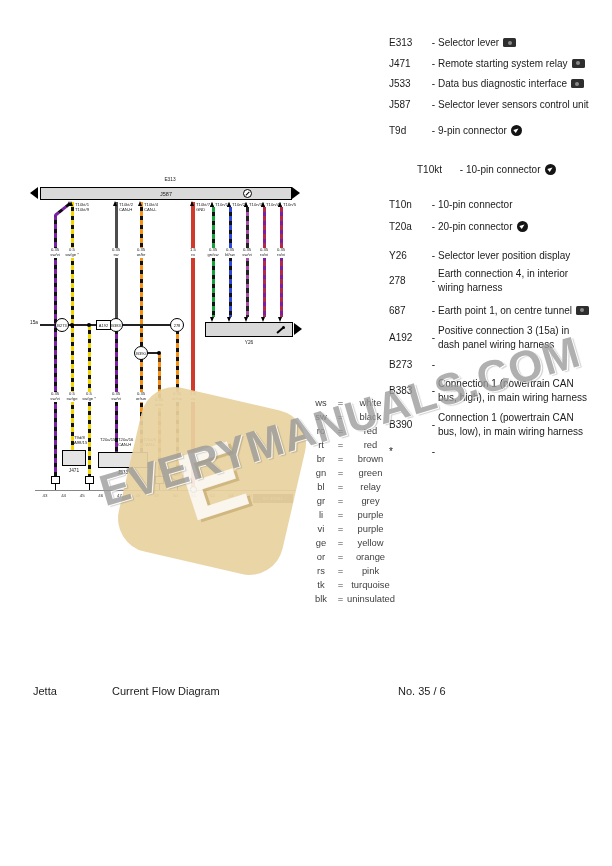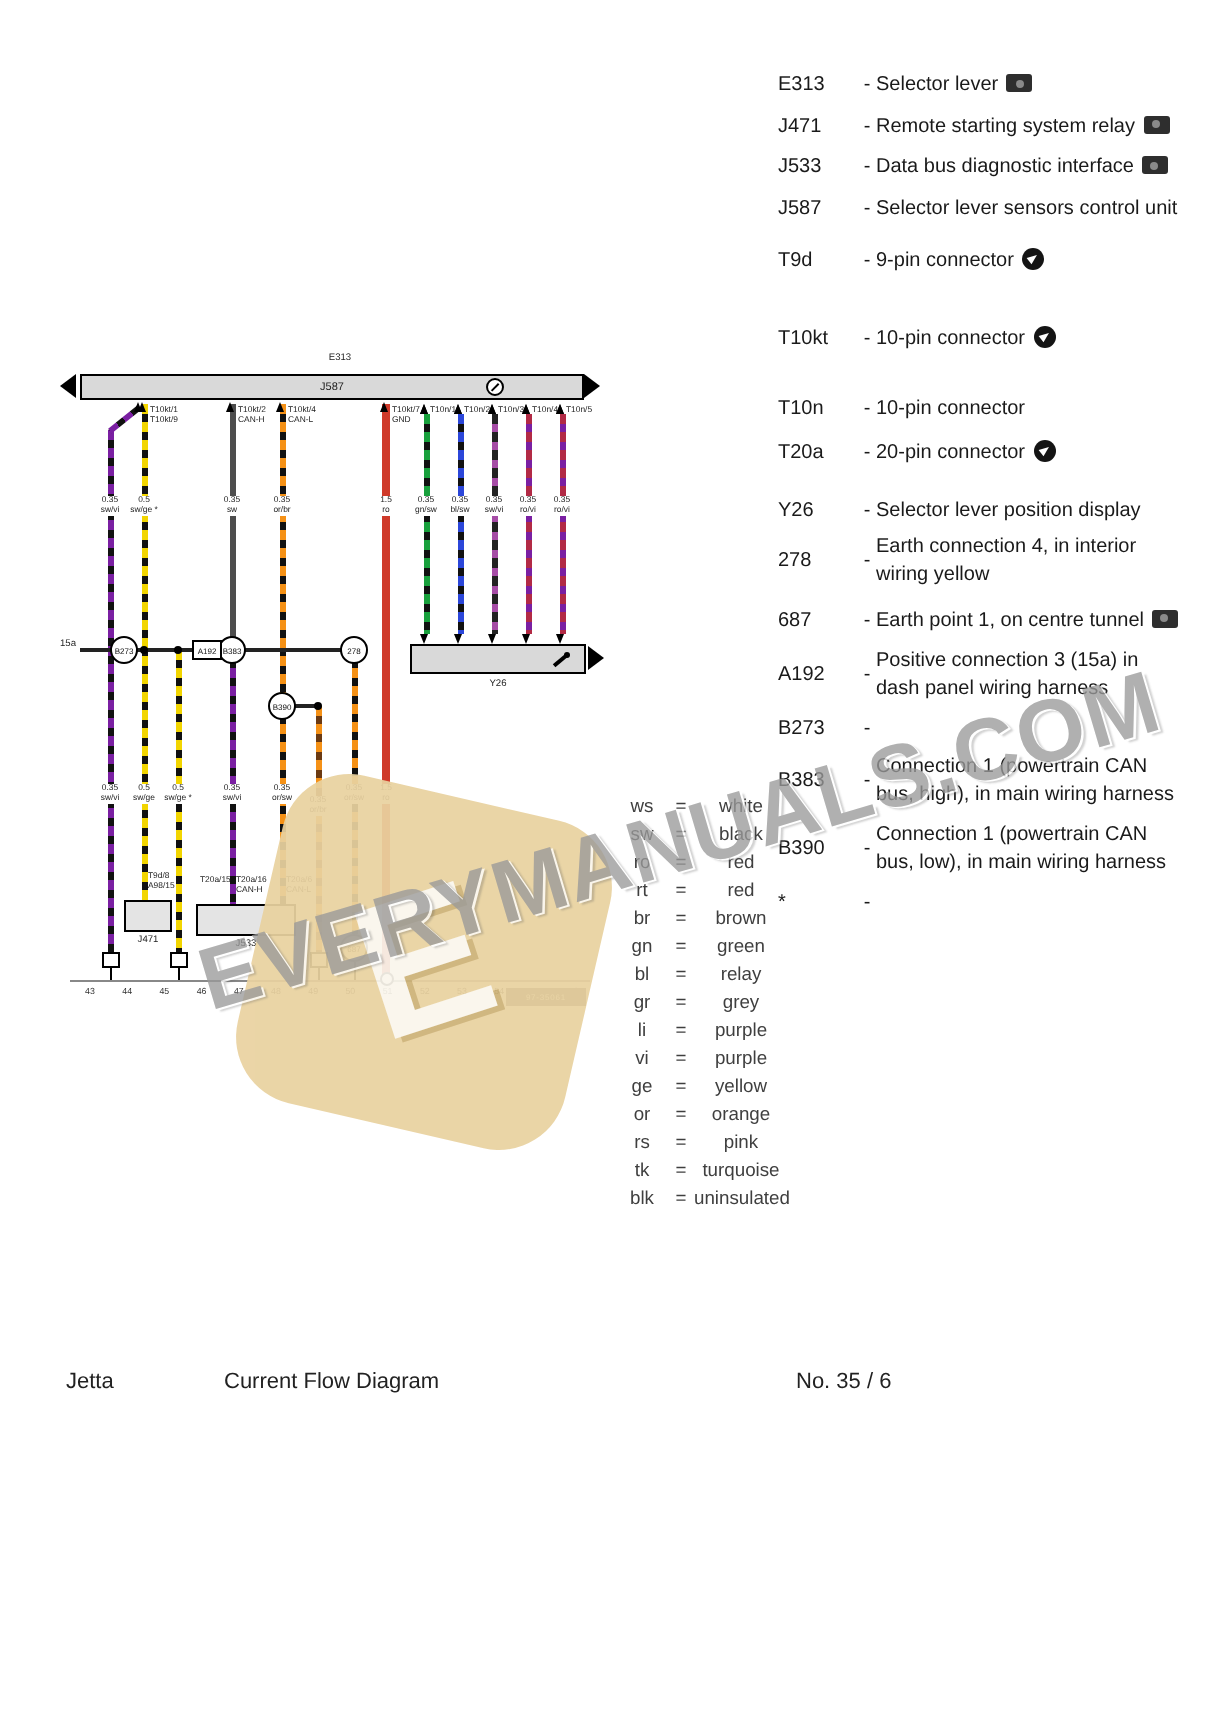--- a/index.html
+++ b/index.html
@@ -280,21 +280,21 @@
         <div class="prow" style="margin-top: 7px;">
           <span class="pcode">J587</span>
           <span class="pdash">-</span>
           <span class="pdesc">Selector lever sensors control unit</span>
         </div>
         <div class="prow" style="margin-top: 13px;">
           <span class="pcode">T9d</span>
           <span class="pdash">-</span>
           <span class="pdesc">9-pin connector<span class="iptr"></span></span>
         </div>
-        <div class="prow" style="margin-top: 25px;">
+        <div class="prow" style="margin-top: 25px; margin-left: 28px;">
           <span class="pcode">T10kt</span>
           <span class="pdash">-</span>
           <span class="pdesc">10-pin connector<span class="iptr"></span></span>
         </div>
         <div class="prow" style="margin-top: 21px;">
           <span class="pcode">T10n</span>
           <span class="pdash">-</span>
           <span class="pdesc">10-pin connector</span>
         </div>
         <div class="prow" style="margin-top: 9px;">
@@ -303,21 +303,21 @@
           <span class="pdesc">20-pin connector<span class="iptr"></span></span>
         </div>
         <div class="prow" style="margin-top: 15px;">
           <span class="pcode">Y26</span>
           <span class="pdash">-</span>
           <span class="pdesc">Selector lever position display</span>
         </div>
         <div class="prow" style="margin-top: 5px;">
           <span class="pcode">278</span>
           <span class="pdash">-</span>
-          <span class="pdesc">Earth connection 4, in interior wiring yellow</span>
+          <span class="pdesc">Earth connection 4, in interior wiring harness</span>
         </div>
         <div class="prow" style="margin-top: 9px;">
           <span class="pcode">687</span>
           <span class="pdash">-</span>
           <span class="pdesc">Earth point 1, on centre tunnel<span class="icam"></span></span>
         </div>
         <div class="prow" style="margin-top: 7px;">
           <span class="pcode">A192</span>
           <span class="pdash">-</span>
           <span class="pdesc">Positive connection 3 (15a) in dash panel wiring harness</span>

